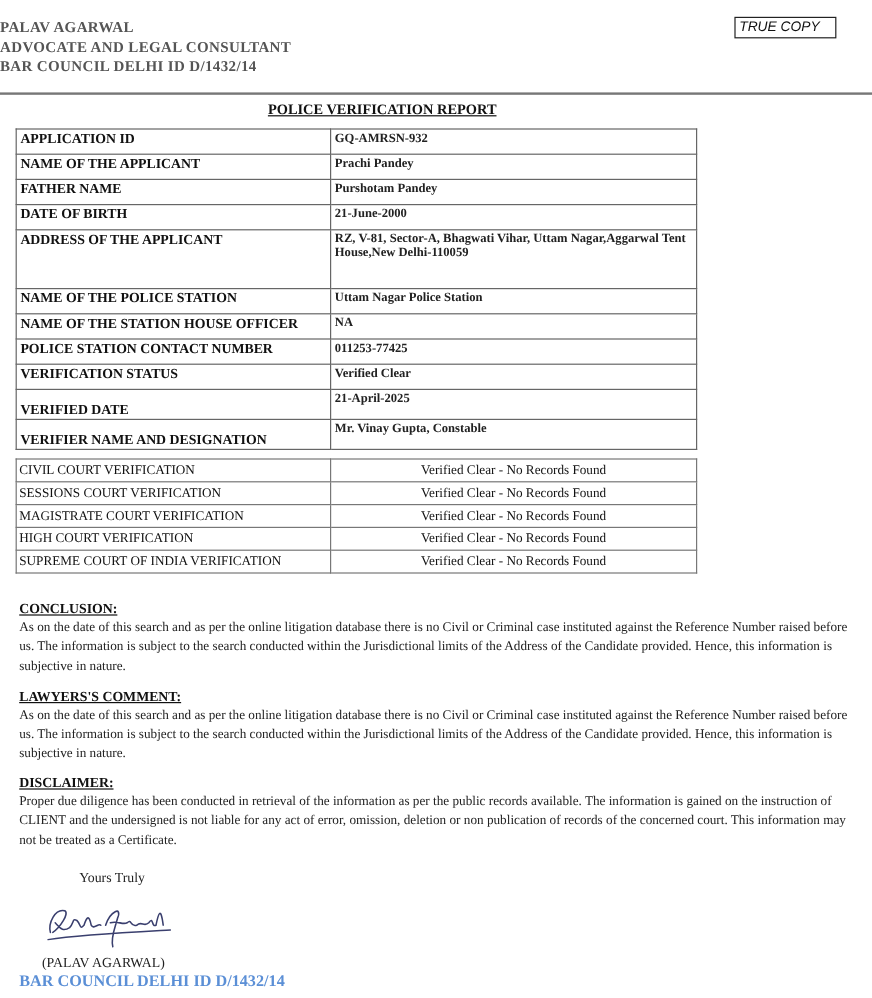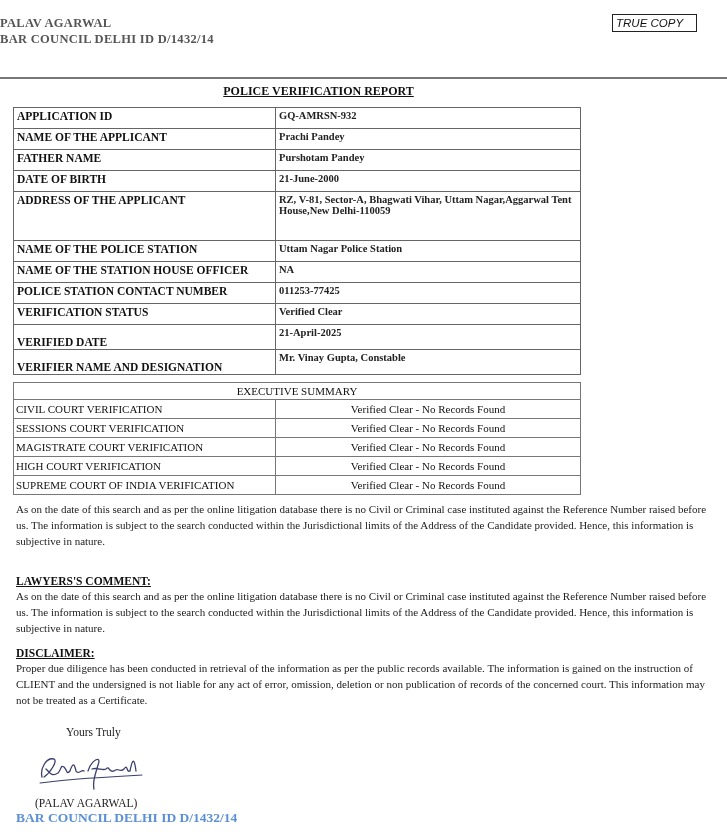--- a/index.html
+++ b/index.html
@@ -39,20 +39,21 @@
   .yours { position: absolute; left: 66px; top: 726px; font-size: 11.5px; color: #222; }
   .signature { position: absolute; left: 36px; top: 747px; width: 110px; height: 45px; }
   .sig-name { position: absolute; left: 35px; top: 797px; font-size: 11.5px; color: #222; }
   .sig-bar { position: absolute; left: 16px; top: 810px; font-size: 13.5px; font-weight: bold; color: #5b8fd6; }
 </style>
 </head>
 <body>
 
 <div class="header">
   <div class="line">PALAV AGARWAL</div>
+  <div class="line">ADVOCATE AND LEGAL CONSULTANT</div>
   <div class="line">BAR COUNCIL DELHI ID D/1432/14</div>
 </div>
 <div class="true-copy">TRUE COPY</div>
 <div class="rule"></div>
 <div class="report-title">POLICE VERIFICATION REPORT</div>
 
 <table class="info-table">
   <tbody>
       <tr>
         <td class="k">APPLICATION ID</td>
@@ -96,23 +97,20 @@
       </tr>
   <tr class="tall">
         <td class="k">VERIFIER NAME AND DESIGNATION</td>
         <td class="v">Mr. Vinay Gupta, Constable</td>
       </tr>
 </tbody>
   </table>
 
 <table class="summary-table">
   <tbody>
-      <tr>
-        <td class="head" colspan="2">EXECUTIVE SUMMARY</td>
-      </tr>
   <tr>
         <td class="k">CIVIL COURT VERIFICATION</td>
         <td class="v">Verified Clear - No Records Found</td>
       </tr>
   <tr>
         <td class="k">SESSIONS COURT VERIFICATION</td>
         <td class="v">Verified Clear - No Records Found</td>
       </tr>
   <tr>
         <td class="k">MAGISTRATE COURT VERIFICATION</td>
@@ -123,20 +121,21 @@
         <td class="v">Verified Clear - No Records Found</td>
       </tr>
   <tr>
         <td class="k">SUPREME COURT OF INDIA VERIFICATION</td>
         <td class="v">Verified Clear - No Records Found</td>
       </tr>
 </tbody>
   </table>
 
 <div class="section" style="top:501px;">
+  <div class="title">CONCLUSION:</div>
   <div class="body">As on the date of this search and as per the online litigation database there is no Civil or Criminal case instituted against the Reference Number raised before us. The information is subject to the search conducted within the Jurisdictional limits of the Address of the Candidate provided. Hence, this information is subjective in nature.</div>
 </div>
 
 <div class="section" style="top:574px;">
   <div class="title">LAWYERS'S COMMENT:</div>
   <div class="body">As on the date of this search and as per the online litigation database there is no Civil or Criminal case instituted against the Reference Number raised before us. The information is subject to the search conducted within the Jurisdictional limits of the Address of the Candidate provided. Hence, this information is subjective in nature.</div>
 </div>
 
 <div class="section" style="top:646px;">
   <div class="title">DISCLAIMER:</div>

